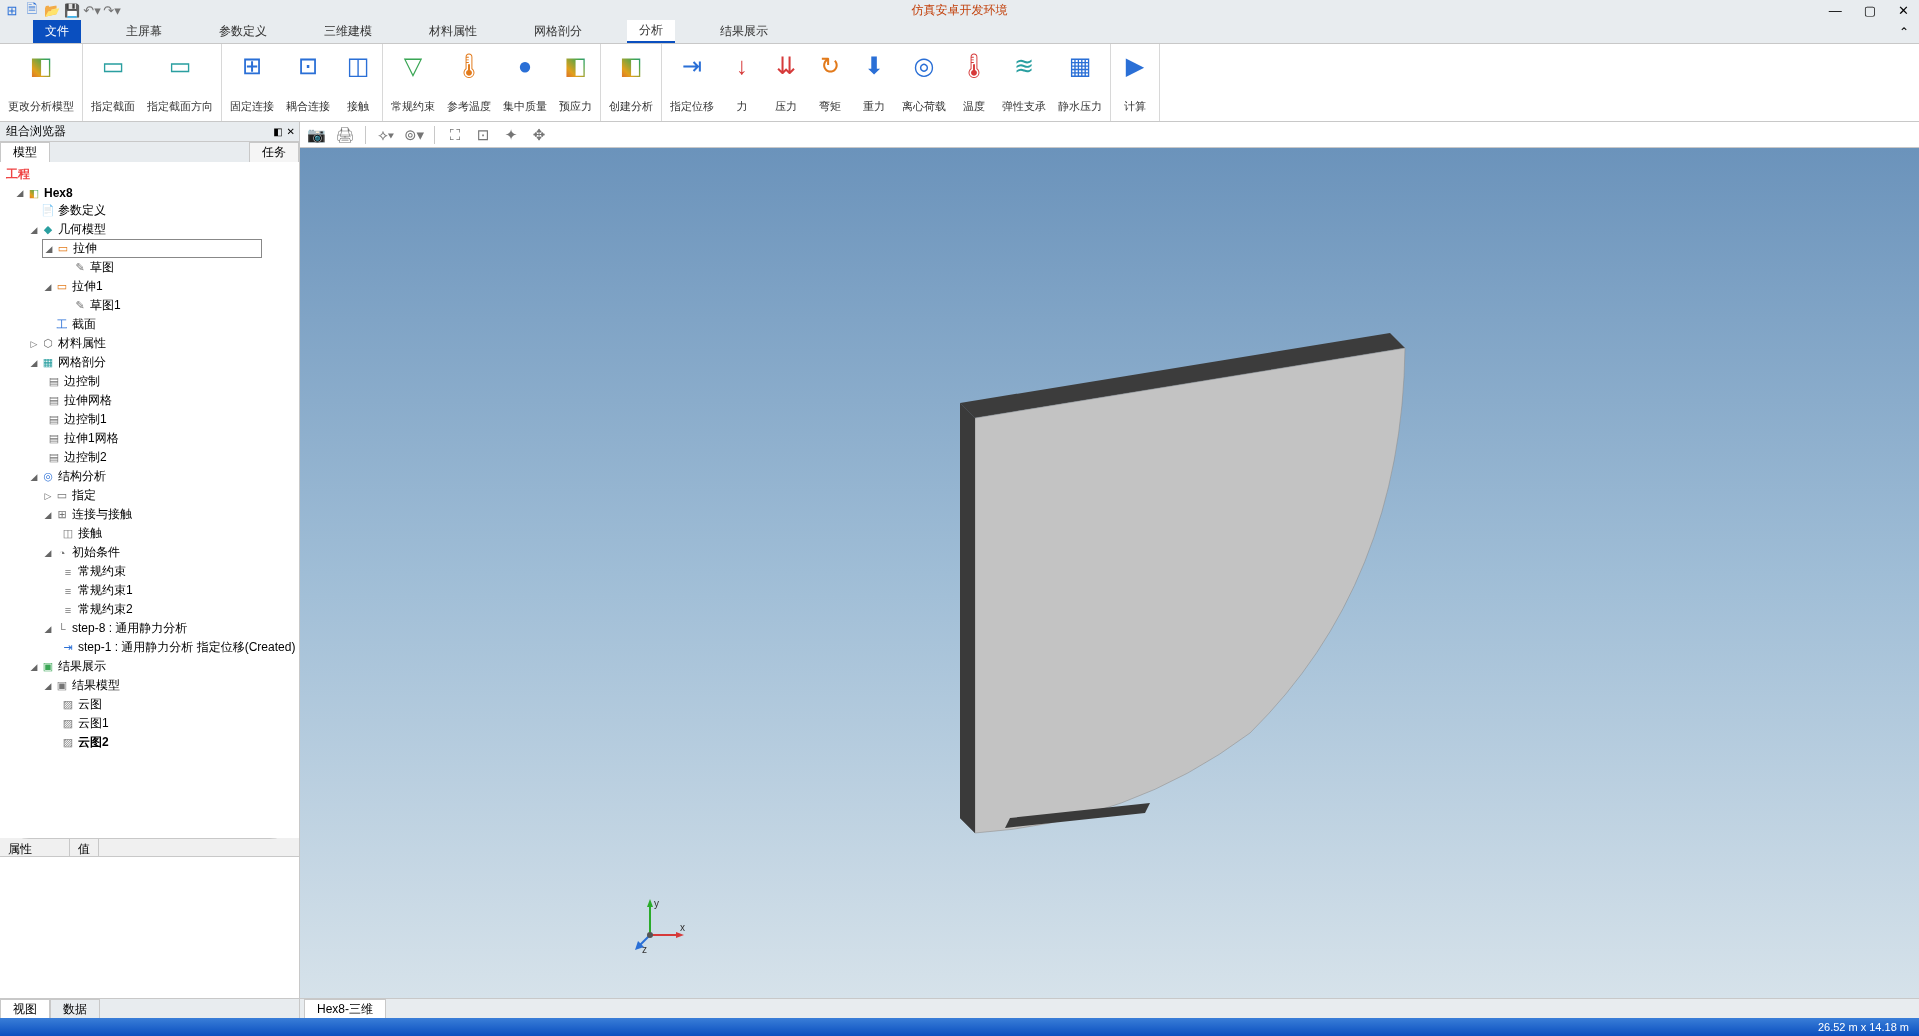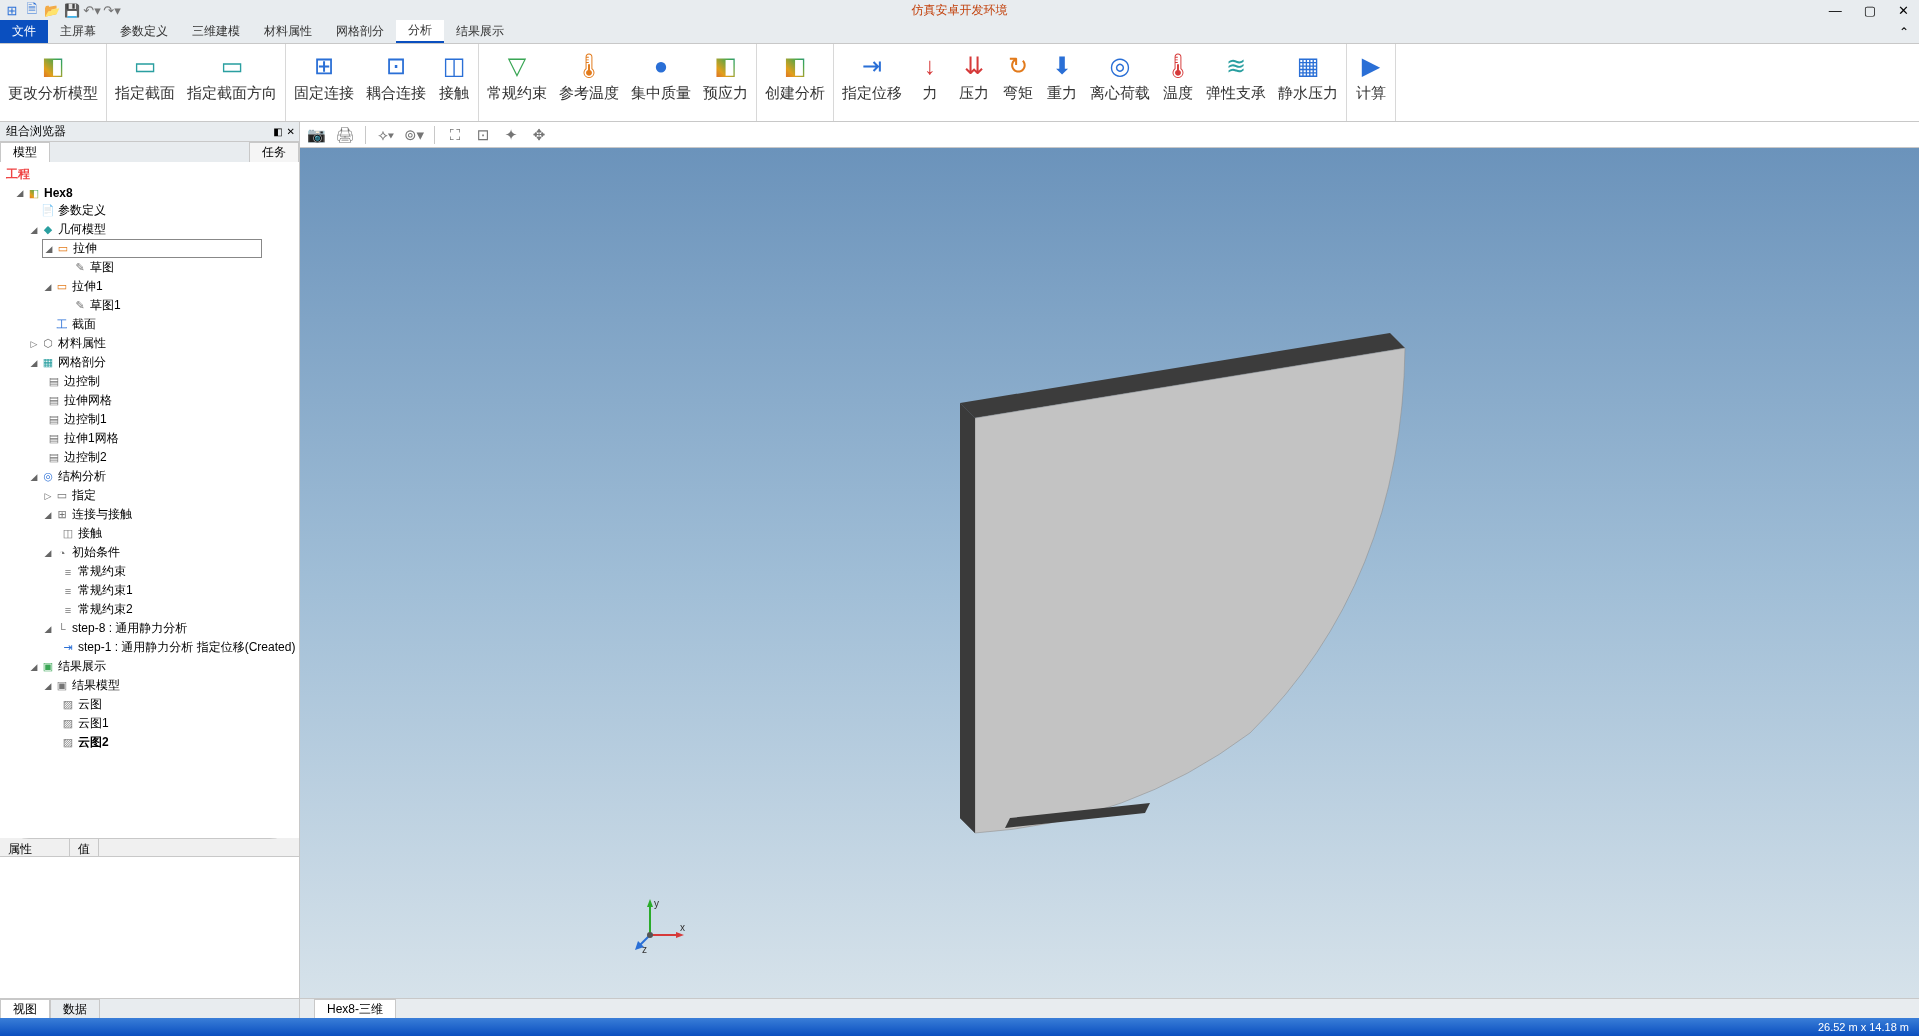--- a/index.html
+++ b/index.html
@@ -8,31 +8,31 @@
 
 .title-bar { height: 20px; background: #e8ecef; display: flex; align-items: center; padding: 0 4px; position: relative; }
 .title-bar .qat { display: flex; align-items: center; gap: 4px; }
 .title-bar .qat-icon { width: 16px; height: 16px; display: inline-flex; align-items: center; justify-content: center; cursor: pointer; font-size: 13px; }
 .title-text { position: absolute; left: 50%; transform: translateX(-50%); font-size: 12px; color: #c2410c; }
 .window-controls { margin-left: auto; display: flex; gap: 10px; }
 .window-controls span { cursor: pointer; font-size: 13px; padding: 0 6px; }
 
 
 .menu-bar { height: 24px; background: #e8ecef; display: flex; align-items: stretch; border-bottom: 1px solid #c8c8c8; }
-.menu-item { padding: 0 12px; font-size: 12px; display: flex; align-items: center; cursor: pointer; color: #333; }
+.menu-item { padding: 0 12px; font-size: 12px; display: flex; align-items: center; cursor: pointer; color: #333; margin-left: 33px; }
 .menu-item.file { background: #0a4fbf; color: #fff; }
 .menu-item.active { background: #fff; border-bottom: 2px solid #0a4fbf; }
 .menu-help { margin-left: auto; padding: 0 10px; display: flex; align-items: center; cursor: pointer; }
 
 
 .ribbon { height: 78px; background: #fff; display: flex; border-bottom: 1px solid #c8c8c8; }
 .ribbon-group { display: flex; flex-direction: row; border-right: 1px solid #d8d8d8; padding: 2px; }
 .ribbon-btn { display: flex; flex-direction: column; align-items: center; justify-content: flex-start; padding: 4px 6px; cursor: pointer; min-width: 44px; }
 .ribbon-btn .rb-icon { width: 32px; height: 32px; display: flex; align-items: center; justify-content: center; font-size: 24px; margin-bottom: 2px; }
-.ribbon-btn .rb-label { font-size: 15px; color: #333; text-align: center; line-height: 1.2; white-space: nowrap; }
+.ribbon-btn .rb-label { font-size: 11px; color: #333; text-align: center; line-height: 1.2; white-space: nowrap; margin-top: 16px; }
 
 
 .main { flex: 1; display: flex; min-height: 0; }
 
 
 .left-panel { width: 300px; background: #f0f0f0; display: flex; flex-direction: column; border-right: 1px solid #c8c8c8; }
 .panel-header { height: 20px; background: #e8ecef; display: flex; align-items: center; padding: 0 6px; font-size: 12px; border-bottom: 1px solid #c8c8c8; position: relative; }
 .panel-header .panel-controls { position: absolute; right: 4px; display: flex; gap: 4px; font-size: 10px; }
 .panel-tabs { height: 20px; display: flex; align-items: stretch; background: #e8ecef; justify-content: space-between; }
 .panel-tab { padding: 0 12px; font-size: 12px; display: flex; align-items: center; cursor: pointer; border: 1px solid #c8c8c8; border-bottom: none; background: #f5f5f5; }
@@ -68,21 +68,21 @@
 
 
 .model { position: absolute; left: 650px; top: 175px; }
 .model svg { overflow: visible; }
 
 
 .triad { position: absolute; left: 330px; bottom: 40px; }
 
 
 .viewport-bottom { height: 20px; background: #e8ecef; display: flex; align-items: stretch; border-top: 1px solid #c8c8c8; }
-.vp-tab { padding: 0 12px; font-size: 12px; display: flex; align-items: center; border: 1px solid #c8c8c8; border-bottom: none; background: #fff; margin-left: 14px; cursor: pointer; }
+.vp-tab { padding: 0 12px; font-size: 12px; display: flex; align-items: center; border: 1px solid #c8c8c8; border-bottom: none; background: #fff; margin-left: 4px; cursor: pointer; }
 
 
 .status-bar { height: 18px; background: linear-gradient(to bottom, #3a7ed8, #0a4fbf); color: #fff; display: flex; align-items: center; padding: 0 10px; font-size: 11px; }
 .status-right { margin-left: auto; }
 
 
 .ic-blue { color: #2a6fd6; }
 .ic-orange { color: #e27a1b; }
 .ic-green { color: #3aa655; }
 .ic-red { color: #d63a3a; }

